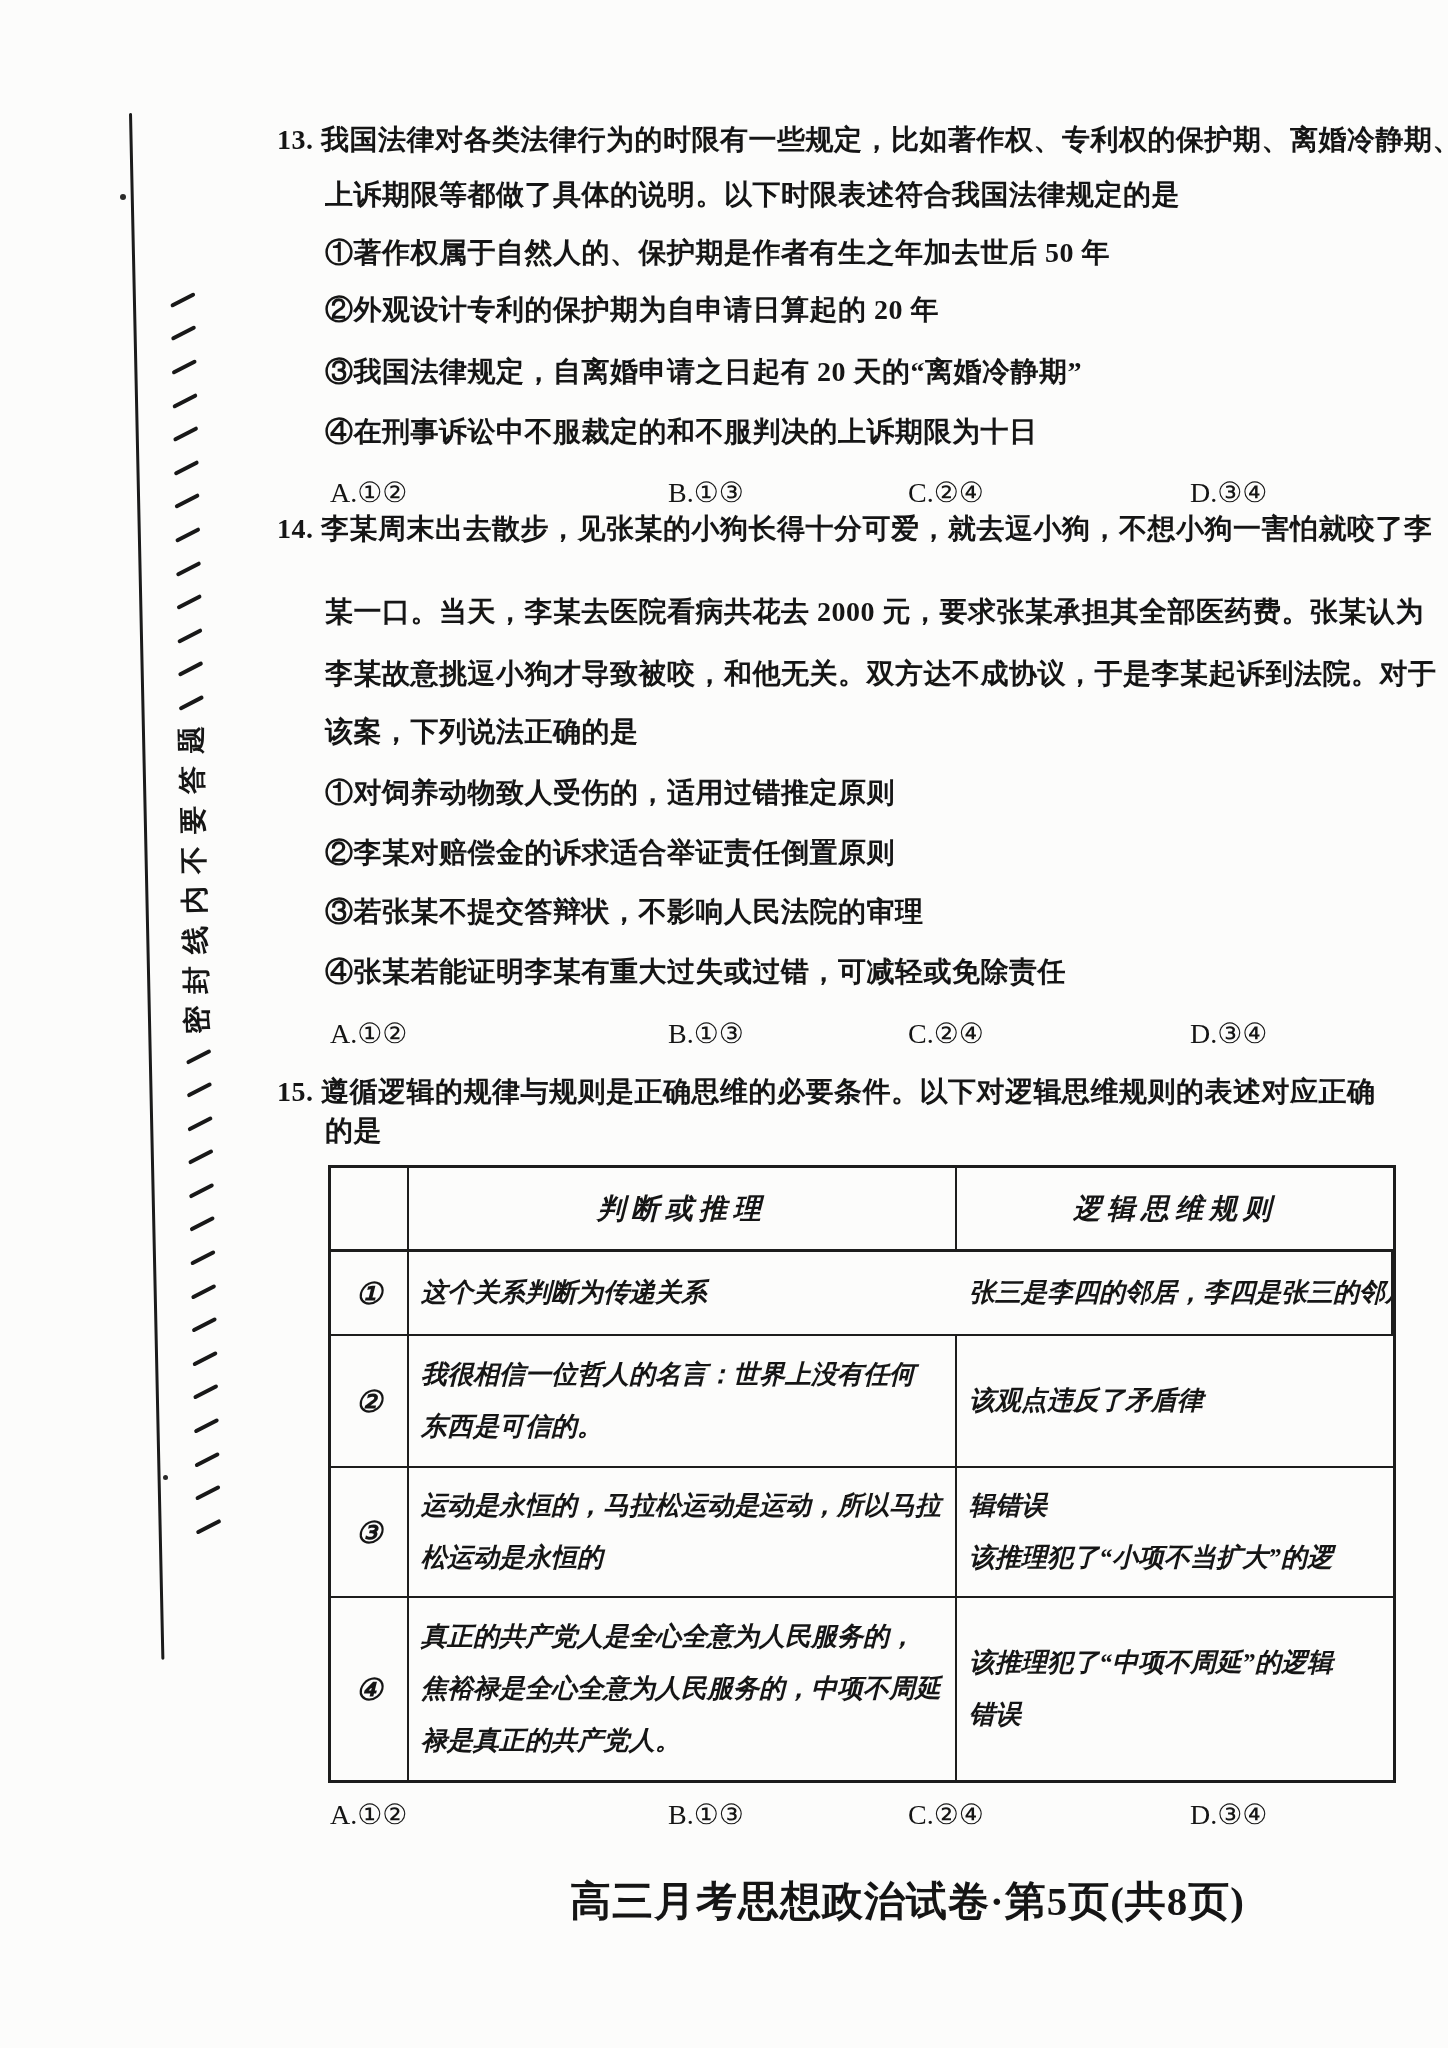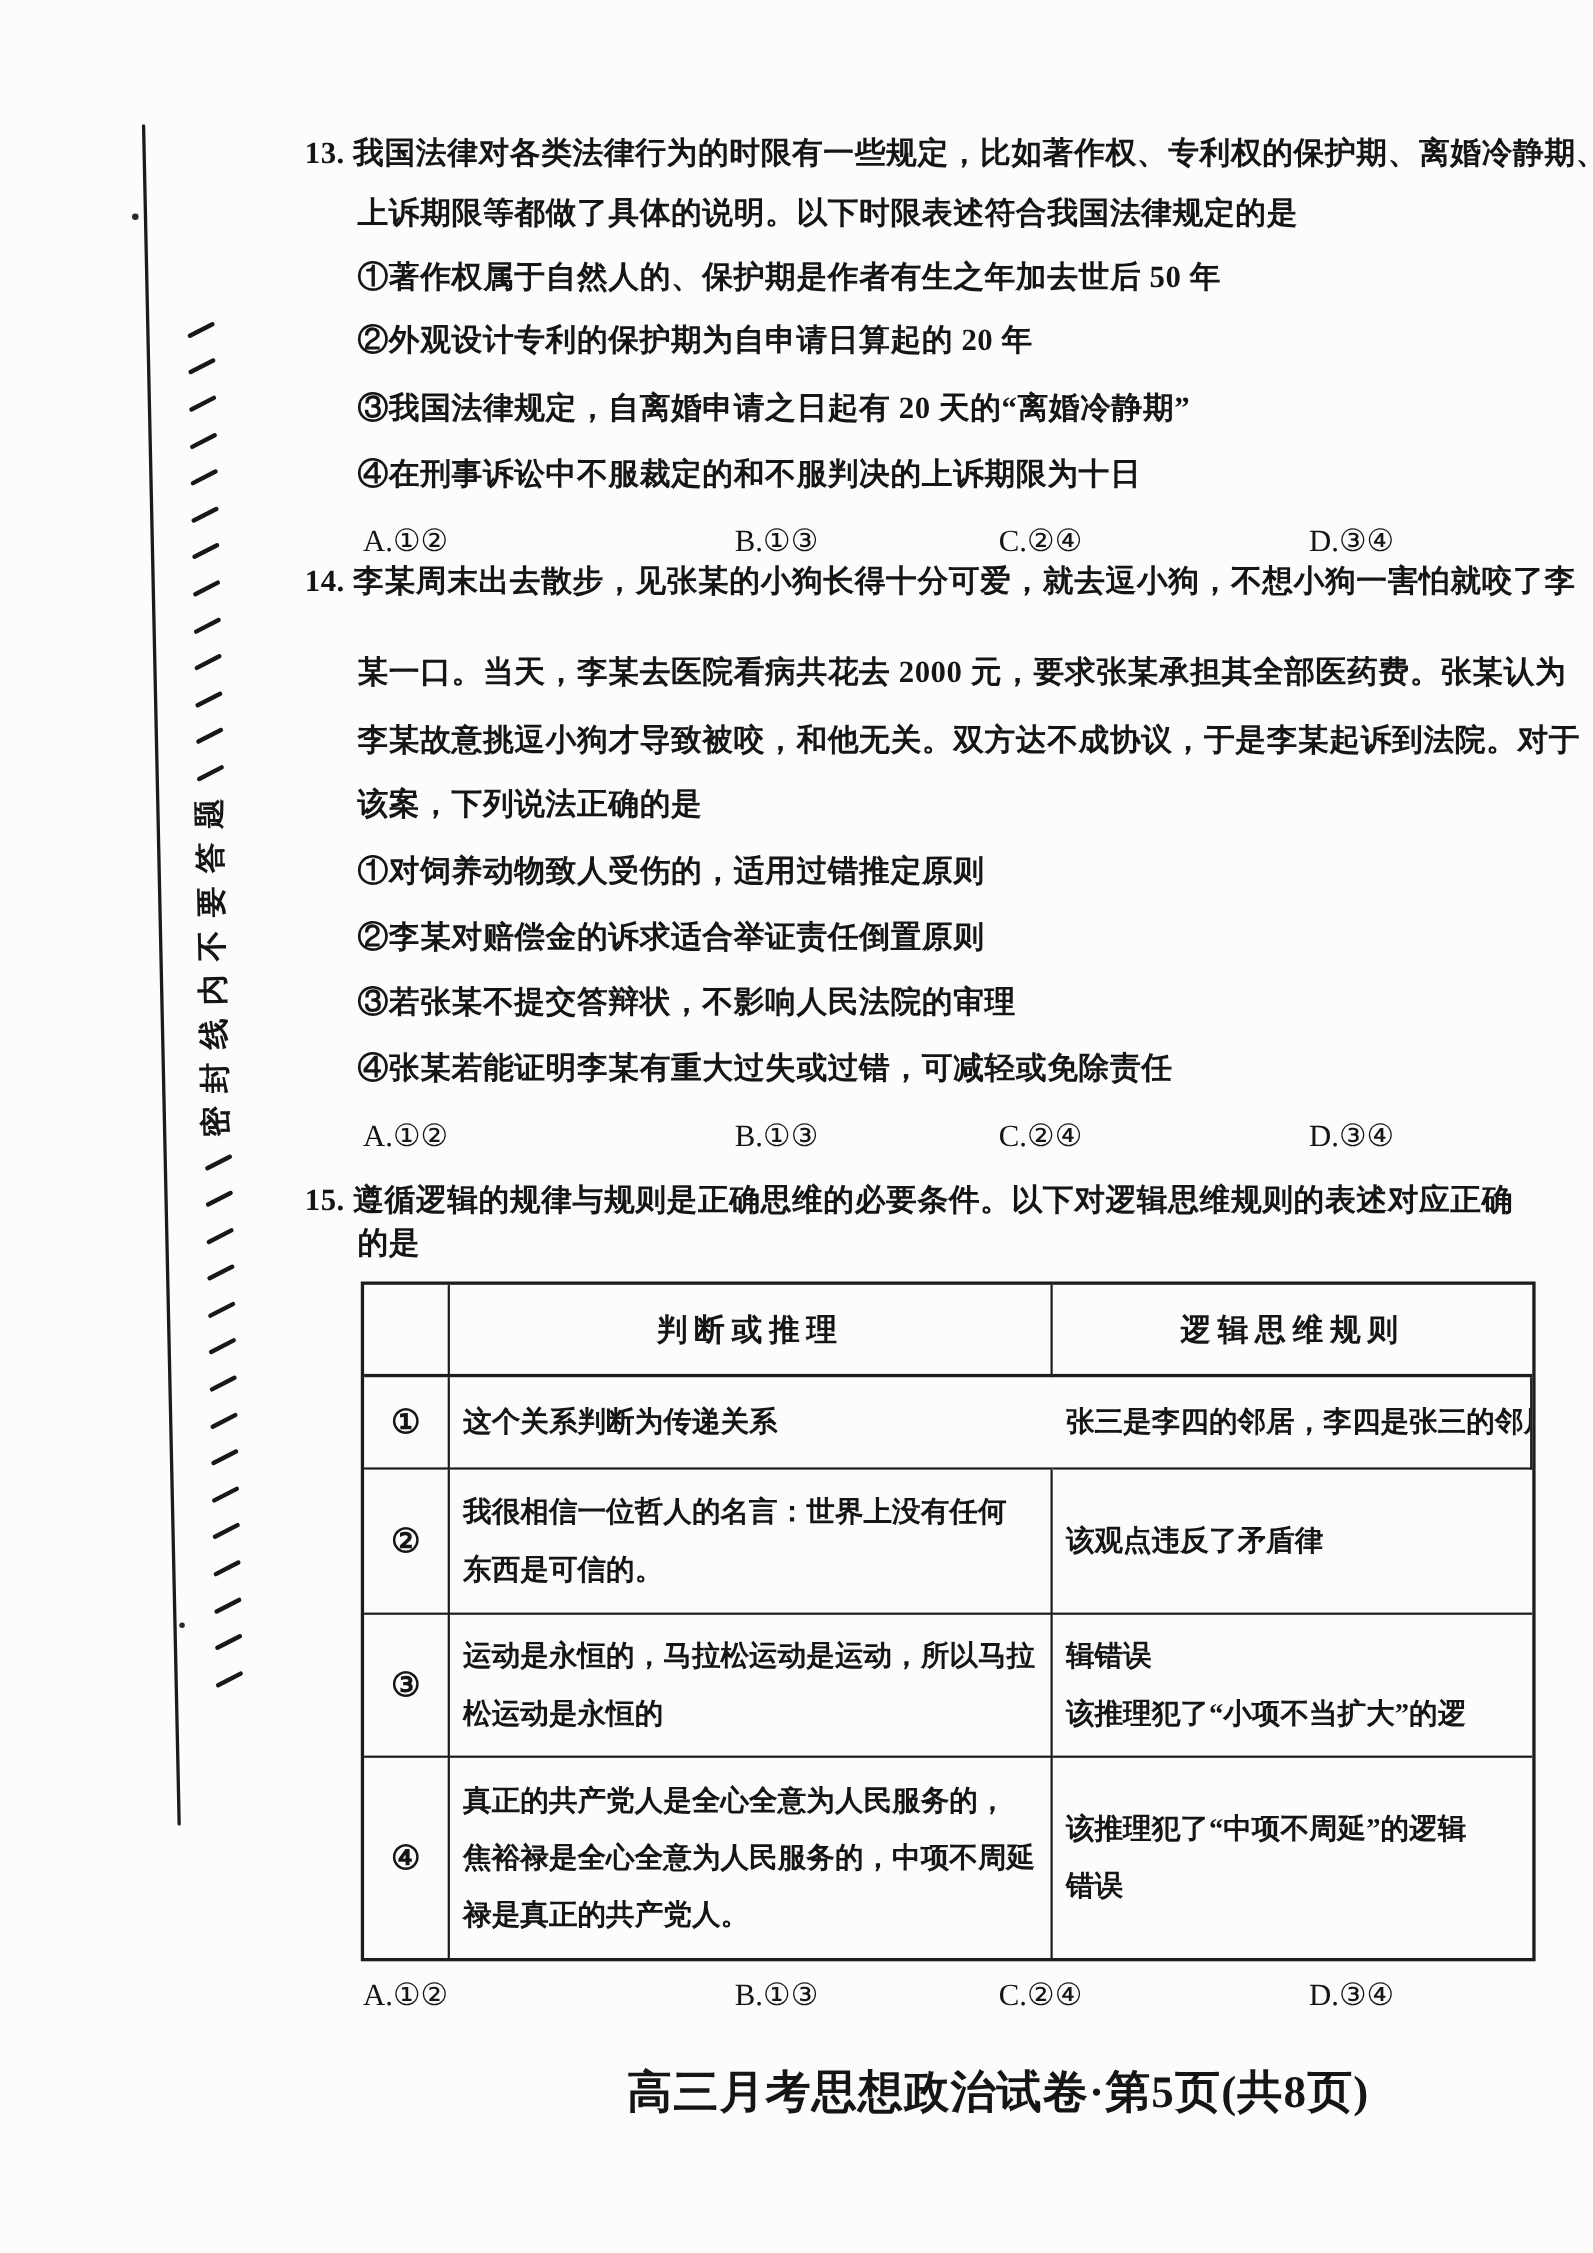--- a/index.html
+++ b/index.html
@@ -50,21 +50,21 @@
   .q15-table{
     position:absolute; left:328px; top:1165px;
     display:grid;
     grid-template-columns:78px 548px 436px;
     grid-template-rows:84px 84px 132px 130px 182px;
     border:3px solid #1d1d1d;
   }
   .tcell{
     border-right:2px solid #1d1d1d; border-bottom:2px solid #1d1d1d;
     display:flex; flex-direction:column; justify-content:center;
-    padding:0 12px; overflow:hidden;
+    padding:0 12px; overflow:hidden;font-style:italic;
   }
   .tcell.lastcol{border-right:none;}
   .tcell.lastrow{border-bottom:none;}
   .tcell.hrow{border-bottom-width:3px; align-items:center; justify-content:center;}
   .tcell.num{align-items:center; padding:0; font-size:30px; font-weight:600;}
   .th-label{font-size:28px; font-weight:700; letter-spacing:6px; white-space:nowrap;}
   .cl{font-size:26px; font-weight:600; line-height:52px; white-space:nowrap;}
 
   
   .footer{

